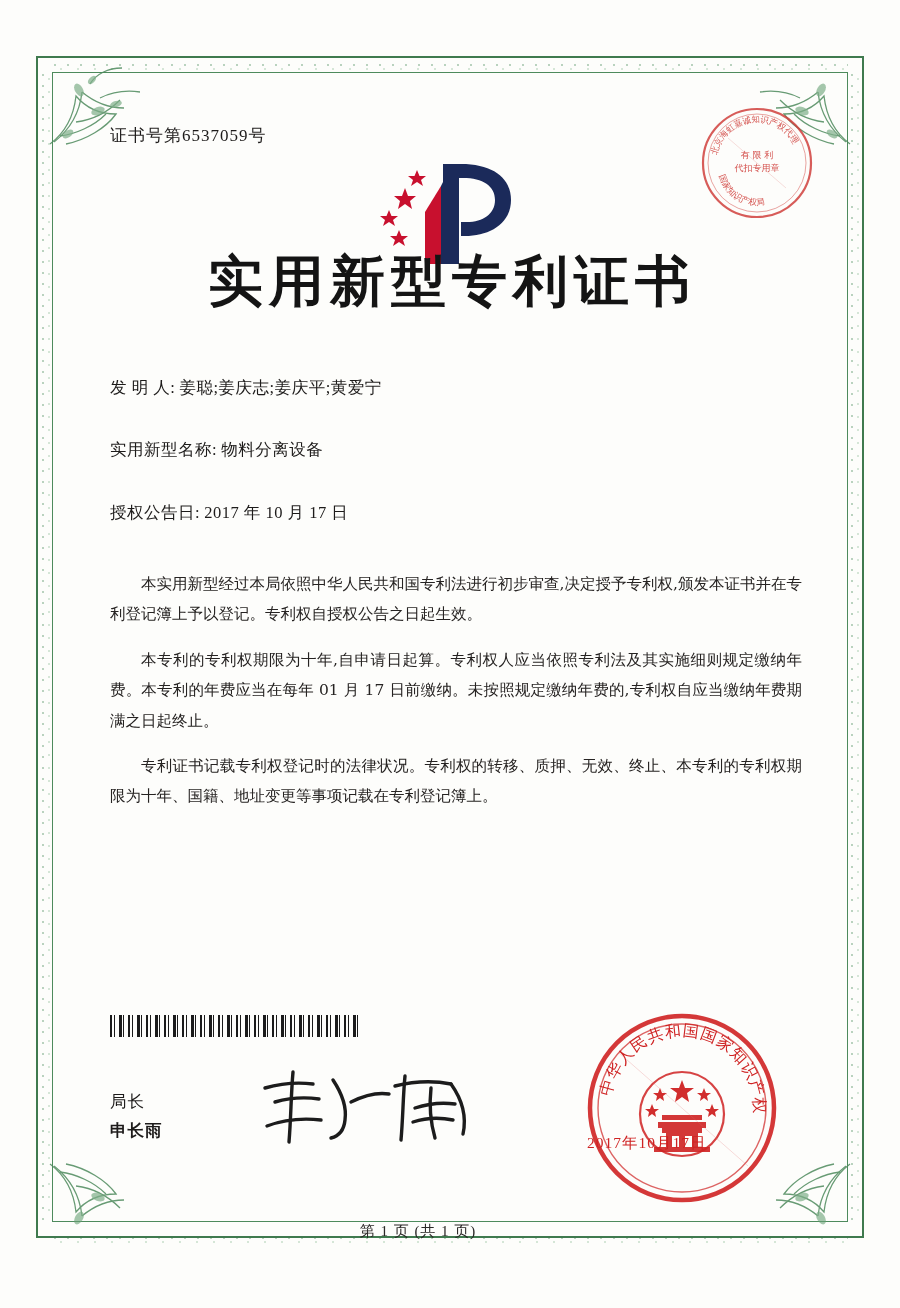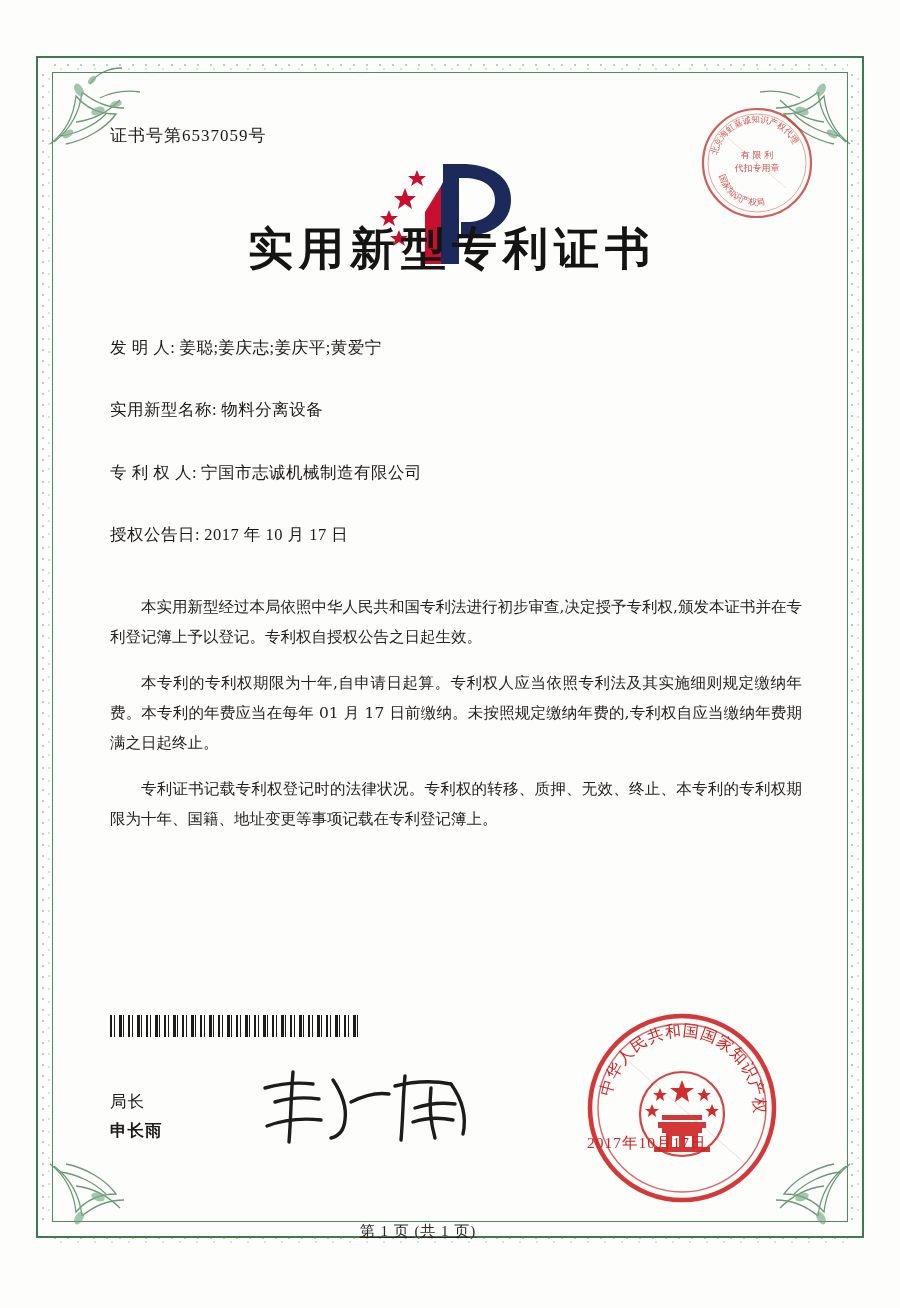--- a/index.html
+++ b/index.html
@@ -97,23 +97,23 @@
   .stamp-top {
     position: absolute;
     right: 84px;
     top: 104px;
     width: 118px;
     height: 118px;
   }
   .stamp-top svg { display: block; }
 
   .title {
-    margin-top: 72px;
+    margin-top: 98px;
     text-align: center;
-    font-size: 45px;
+    font-size: 55px;
     font-weight: bold;
     letter-spacing: 6px;
     color: #141414;
     font-family: "DejaVu Serif", serif;
   }
 
   .fields {
     margin-top: 56px;
     padding-left: 14px;
   }
@@ -200,21 +200,20 @@
 
   .footer {
     position: absolute;
     left: 0;
     top: 1222px;
     width: 836px;
     text-align: center;
     font-size: 15px;
     letter-spacing: 1px;
     color: #2a2726;
-    text-decoration: underline;
   }
 </style>
 </head>
 <body>
 
 <div class="page">
 
   <div class="frame-speckle fs-top"></div>
   <div class="frame-speckle fs-bottom"></div>
   <div class="frame-speckle fs-left"></div>
@@ -334,24 +333,20 @@
     <div class="fields">
       <div class="field">
         <span class="lbl">发  明  人:</span>
         <span class="val">姜聪;姜庆志;姜庆平;黄爱宁</span>
       </div>
       <div class="field">
         <span class="lbl">实用新型名称:</span>
         <span class="val">物料分离设备</span>
       </div>
       <div class="field">
-        <span class="lbl">专 利 权 人:</span>
-        <span class="val">宁国市志诚机械制造有限公司</span>
-      </div>
-      <div class="field">
         <span class="lbl">授权公告日:</span>
         <span class="val">2017 年 10 月 17 日</span>
       </div>
     </div>
 
     <div class="paras">
       <p class="para">本实用新型经过本局依照中华人民共和国专利法进行初步审查,决定授予专利权,颁发本证书并在专利登记簿上予以登记。专利权自授权公告之日起生效。</p>
       <p class="para">本专利的专利权期限为十年,自申请日起算。专利权人应当依照专利法及其实施细则规定缴纳年费。本专利的年费应当在每年 01 月 17 日前缴纳。未按照规定缴纳年费的,专利权自应当缴纳年费期满之日起终止。</p>
       <p class="para">专利证书记载专利权登记时的法律状况。专利权的转移、质押、无效、终止、本专利的专利权期限为十年、国籍、地址变更等事项记载在专利登记簿上。</p>
     </div>

